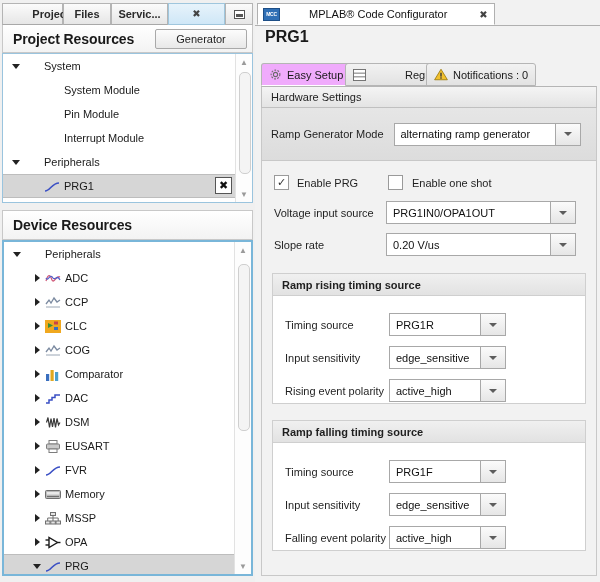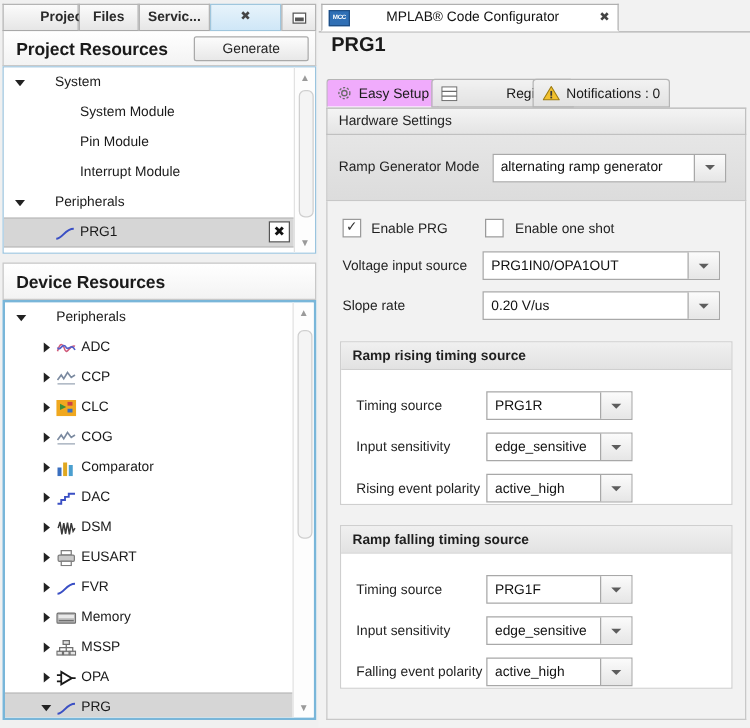--- a/index.html
+++ b/index.html
@@ -185,21 +185,21 @@
       <div class="tab t4 active">
           <span class="close-glyph">✖</span>
         </div>
       <div class="tabbtn b2">
           <span class="min-glyph"></span>
         </div>
     </div>
 
     <div class="panel-head" style="top:25px;">
       <div class="title">Project Resources</div>
-      <div class="gen-btn">Generate</div>
+      <div class="gen-btn">Generator</div>
     </div>
 
     <div class="tree-box upper">
       <div class="tree-inner" id="pr-tree">
           <div class="tree-row">
             <span style="display:inline-block;width:6px;flex:0 0 6px;"></span>
             <span class="tw">
               <span class="arrow-down"></span>
             </span>
             <span class="ico"></span>

